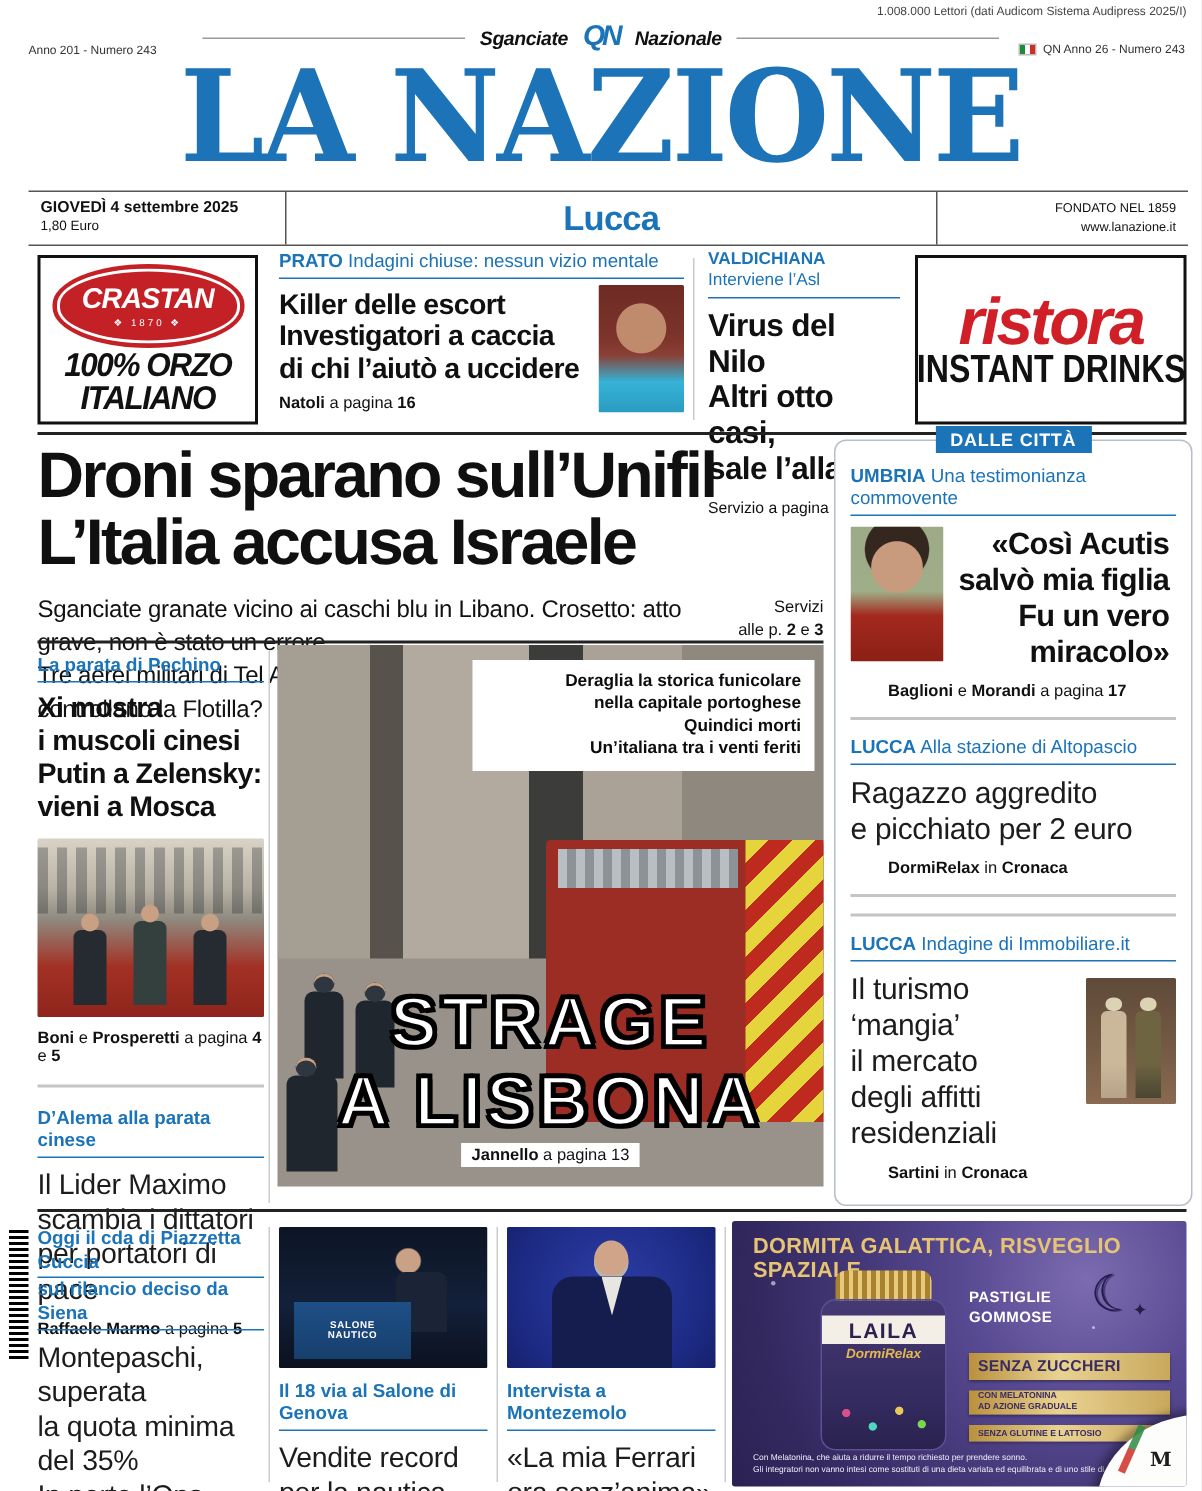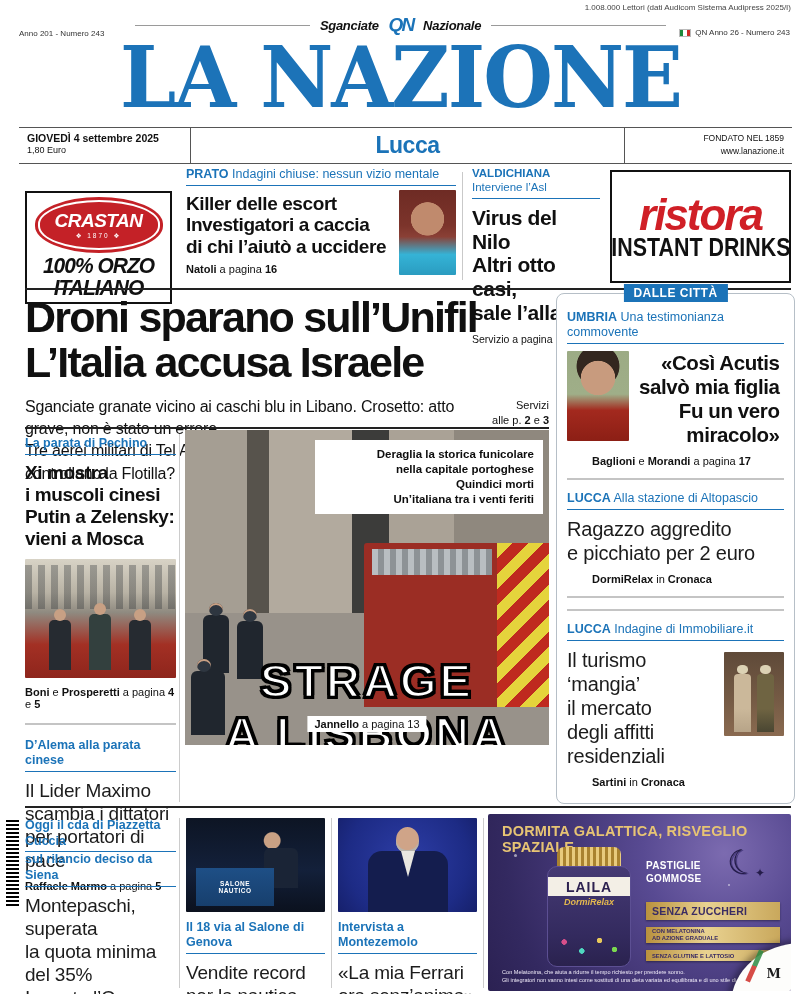--- a/index.html
+++ b/index.html
@@ -37,21 +37,21 @@
   .kicker .tag { font-weight:700; }
   .kicker.plain { font-weight:700; }
   .kline { display:block; color:#1b73b8; font-size:12.5px; font-weight:700; line-height:1.25; padding-bottom:2px; border-bottom:1.5px solid #1b73b8; }
   .hl { white-space:pre-line; color:#101010; }
   .hl-heavy { font-weight:700; letter-spacing:-0.4px; }
   .hl-light { font-weight:400; letter-spacing:-0.2px; color:#1c1c1c; }
   .byline { font-size:11px; color:#111; }
   .pre { white-space:pre-line; }
 
   
-  .ad-crastan { position:absolute; left:25px; top:170px; width:147px; height:113px; border:2px solid #111; background:#fff; text-align:center; padding-top:7px;margin-top:21px; }
+  .ad-crastan { position:absolute; left:25px; top:170px; width:147px; height:113px; border:2px solid #111; background:#fff; text-align:center; padding-top:7px; }
   .crastan-oval { width:122px; height:50px; margin:0 auto; background:#c42127; border-radius:50% / 48%; display:flex; flex-direction:column; align-items:center; justify-content:center; box-shadow:0 0 0 2px #fff inset, 0 0 0 3px #c42127; }
   .crastan-name { color:#fff; font-weight:700; font-style:italic; font-size:19px; letter-spacing:-0.5px; }
   .crastan-year { color:#fff; font-size:6.5px; letter-spacing:2px; }
   .crastan-claim { font-weight:700; font-style:italic; font-size:21px; line-height:1.0; letter-spacing:-1px; margin-top:5px; white-space:pre-line; transform:scaleY(1.05); }
   .story-prato { position:absolute; left:186px; top:167px; width:270px; height:118px; }
   .story-prato .hl { font-size:19px; line-height:1.13; width:210px; }
   .photo-prato { position:absolute; right:0; top:23px; width:57px; height:85px; border-radius:1px;
     background: radial-gradient(circle at 50% 34%, #c08a6d 26%, rgba(0,0,0,0) 27%),
                 linear-gradient(180deg,#6e2b24 0%, #7c342b 42%, #8a4036 55%, #35b3d6 76%, #2a9cc0 100%); }
   .story-prato .byline { margin-top:6px; }
@@ -83,21 +83,21 @@
   .pfig::before { content:""; position:absolute; top:-11px; left:5px; width:12px; height:12px; border-radius:50%; background:#c8a084; }
   .pfig.xi { background:#33403e; }
   .crowd-dots { position:absolute; top:6px; left:0; width:100%; height:44px;
     background:repeating-linear-gradient(90deg, rgba(40,45,50,.55) 0 7px, rgba(0,0,0,0) 7px 13px); opacity:.6; }
   .leftcol .byline { margin-top:8px; }
   .gdiv { height:2px; background:#c4c4c4; margin:13px 0; }
 
   .vhair { position:absolute; width:1px; background:#ccc; }
 
   
-  .centerphoto { position:absolute; left:185px; top:430px; width:364px; height:315px; overflow:hidden; background:#98928a; }
+  .centerphoto { position:absolute; left:185px; top:430px; width:364px; height:361px; overflow:hidden; background:#98928a; }
   .cp-wall { position:absolute; top:0; left:0; width:100%; height:58%;
     background:linear-gradient(90deg,#a59e93 0 17%, #57534c 17% 23%, #b2aa9e 23% 46%, #3c3c3a 46% 56%, #aaa296 56% 74%, #8f887e 74% 100%); }
   .cp-street { position:absolute; bottom:0; left:0; width:100%; height:46%; background:linear-gradient(180deg,#7e7official 0,#7e7870 0%, #6d675f 60%, #5d5850 100%); }
   .cp-truck { position:absolute; right:0; bottom:12%; width:185px; height:52%; background:#9b2d24; border-radius:3px 3px 0 0; }
   .cp-ladder { position:absolute; top:6px; left:8px; width:120px; height:26px; background:repeating-linear-gradient(90deg,#b9bec2 0 6px,#8d9296 6px 12px); }
   .cp-chevron { position:absolute; top:0; right:0; width:52px; height:100%; background:repeating-linear-gradient(135deg,#e5d43c 0 11px, #bf2a1f 11px 22px); }
   .cp-ff { position:absolute; width:26px; height:58px; background:#20262e; border-radius:6px 6px 0 0; }
   .cp-ff::before { content:""; position:absolute; top:-12px; left:6px; width:14px; height:13px; border-radius:50%; background:#2e3640; box-shadow:0 2px 0 #c8a084 inset; }
   .cp-overlay { position:absolute; top:10px; right:6px; width:228px; background:#fff; padding:7px 9px; text-align:right; font-weight:700; font-size:11.5px; line-height:1.3; color:#0d0d0d; }
   .cp-title { position:absolute; left:0; width:100%; top:225px; text-align:center; font-weight:700; font-size:47px; line-height:1.12; letter-spacing:3px; color:#fff; white-space:pre-line;

